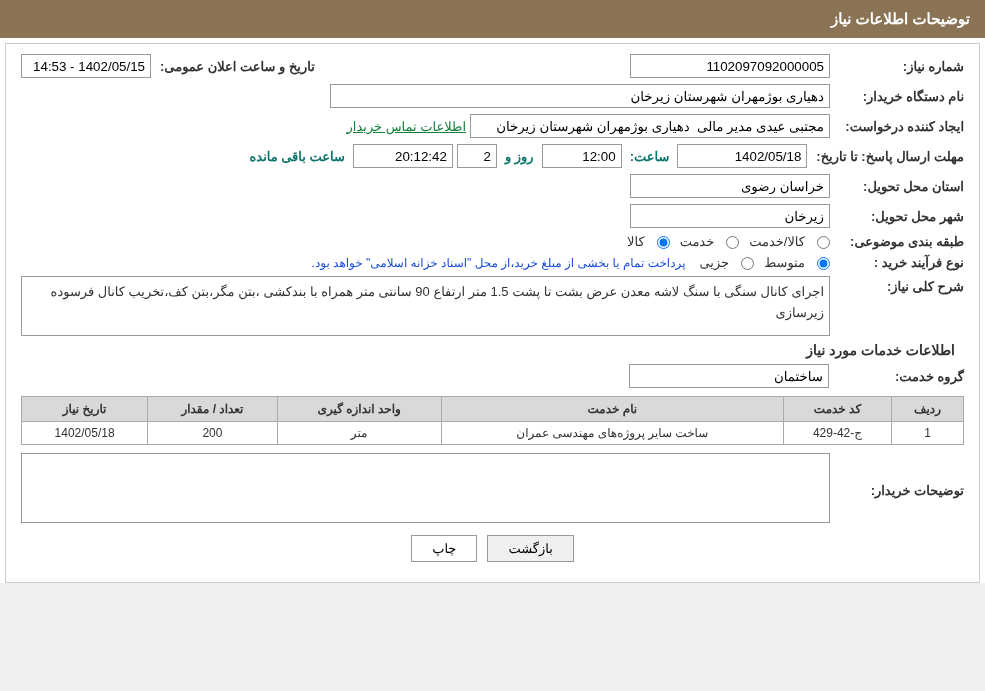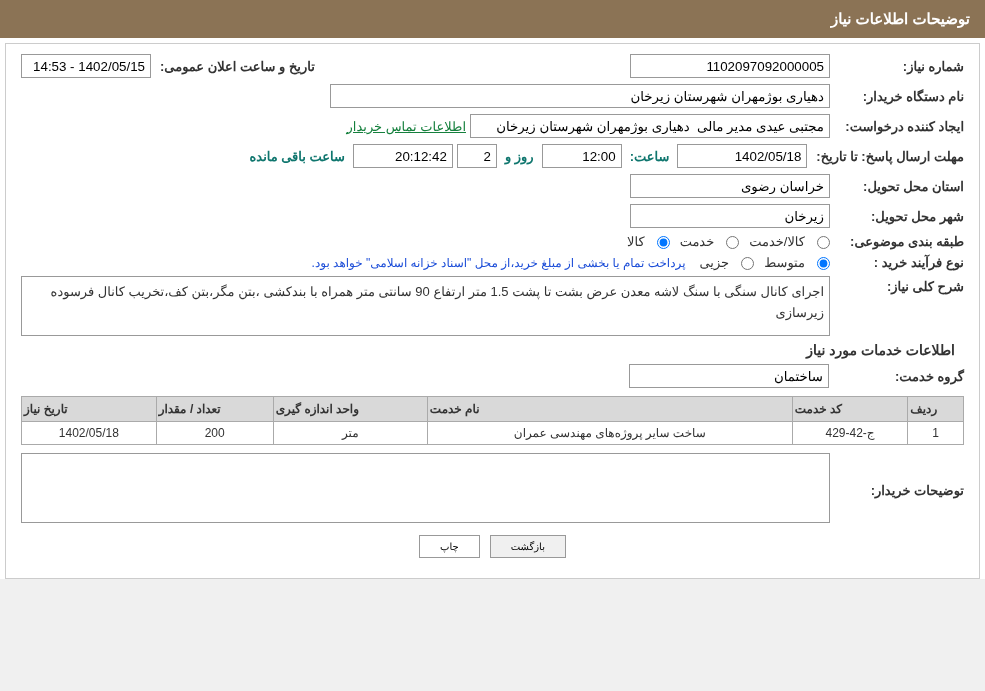--- a/index.html
+++ b/index.html
@@ -78,22 +78,22 @@
       margin-top: 8px;
     }
     .data-table {
       width: 100%;
       border-collapse: collapse;
       font-size: 12px;
     }
     .data-table th {
       background: #d9d9d9;
       border: 1px solid #aaa;
-      padding: 5px 2px;
-      text-align: left;
+      padding: 5px 8px;
+      text-align: center;
       font-weight: bold;
     }
     .data-table td {
       border: 1px solid #aaa;
       padding: 4px 8px;
       text-align: center;
     }
     .buyer-notes-row {
       display: flex;
       align-items: center;
@@ -114,21 +114,21 @@
       justify-content: center;
       gap: 10px;
       margin-top: 12px;
       padding-bottom: 10px;
     }
     .btn {
       padding: 5px 20px;
       border: 1px solid #999;
       cursor: pointer;
       font-family: Tahoma, Arial, sans-serif;
-      font-size: 10px;
+      font-size: 13px;
     }
     .btn-print { background: #fff; color: #000; }
     .btn-back { background: #f0f0f0; color: #000; }
     .inline-label {
       font-weight: bold;
       color: #0f766e;
       padding: 0 4px;
     }
     .watermark-area {
       position: relative;

